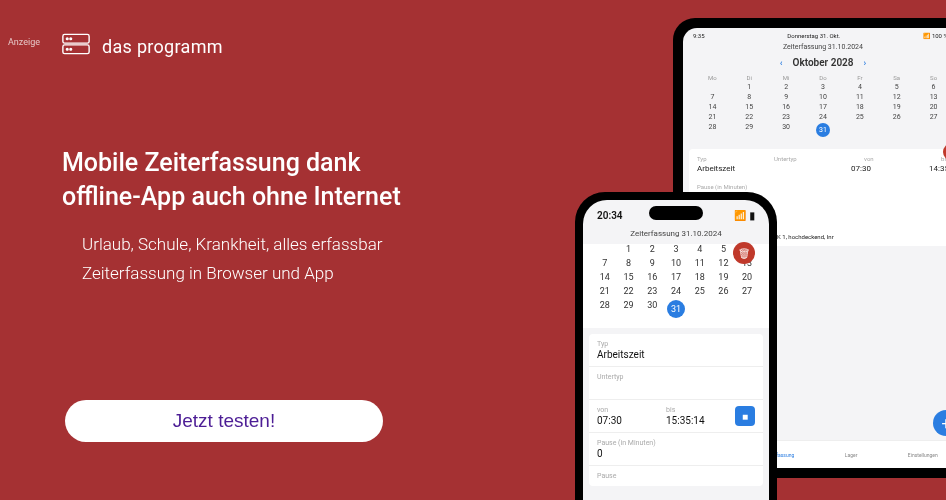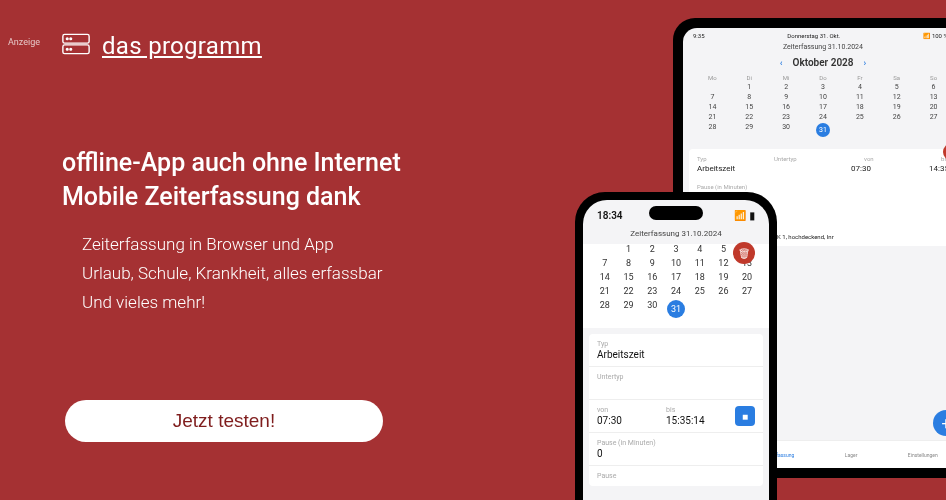--- a/index.html
+++ b/index.html
@@ -1,24 +1,24 @@
 <!DOCTYPE html>
 <html><head>
 <meta charset="utf-8">
 <style>
 * { margin: 0; padding: 0; box-sizing: border-box; }
 html, body { width: 946px; height: 500px; overflow: hidden; font-family: -apple-system, BlinkMacSystemFont, "Segoe UI", Roboto, sans-serif; }
 .ad-wrap { position: relative; width: 946px; height: 500px; background: #a53133; color: #fff; }
 .anzeige { position: absolute; top: 5px; left: 8px; font-size: 9px; color: #e6c7c7; margin-top: 32px; }
 .brand { position: absolute; top: 32px; left: 62px; display: flex; align-items: center; gap: 12px; }
 .brand svg { width: 28px; height: 24px; }
-.brand-text { font-size: 24px; font-weight: 400; letter-spacing: 0.3px; text-decoration: underline; }
+.brand-text { font-size: 18px; font-weight: 400; letter-spacing: 0.3px; }
 .headline { position: absolute; top: 146px; left: 62px; font-size: 25px; line-height: 1.35; font-weight: 500; }
 .features { position: absolute; top: 230px; left: 82px; font-size: 17px; line-height: 1.7; font-weight: 300; }
-.cta { position: absolute; top: 400px; left: 65px; width: 318px; height: 42px; background: #fff; color: #7f1d1d; border: none; border-radius: 21px; font-size: 19px; font-weight: 500; cursor: pointer; display: flex; align-items: center; justify-content: center; }
+.cta { position: absolute; top: 400px; left: 65px; width: 318px; height: 42px; background: #fff; color: #4c1d95; border: none; border-radius: 21px; font-size: 19px; font-weight: 500; cursor: pointer; display: flex; align-items: center; justify-content: center; }
 
 .tablet { position: absolute; top: 18px; left: 673px; width: 300px; height: 460px; background: #000; border-radius: 22px; padding: 10px; }
 .tablet-screen { width: 100%; height: 100%; background: #f4f4f6; border-radius: 14px; overflow: hidden; font-size: 7px; color: #333; }
 .tab-status { display:flex; justify-content:space-between; padding:4px 10px 2px; font-size:6px; color:#222; }
 .tab-h { text-align: center; font-size: 7px; padding: 2px 0 4px; color:#444; }
 .tab-month { text-align: center; font-weight: 600; font-size: 10px; padding: 2px 0 6px; display:flex; justify-content:center; align-items:center; gap:10px; }
 .tab-month .nav { color:#2a7de1; font-size:9px; }
 .tab-cal { display: grid; grid-template-columns: repeat(7, 1fr); gap:2px; padding: 0 12px 8px; text-align:center; font-size:7px; color:#444; }
 .tab-cal .wd { color:#999; font-size:6px; }
 .tab-cal .sel { background:#2a7de1; color:#fff; border-radius:50%; width:14px; height:14px; line-height:14px; margin:0 auto; }
@@ -63,28 +63,27 @@
         <circle cx="6" cy="6" r="1" fill="#fff"></circle>
         <circle cx="10" cy="6" r="1" fill="#fff"></circle>
         <circle cx="6" cy="18" r="1" fill="#fff"></circle>
         <circle cx="10" cy="18" r="1" fill="#fff"></circle>
       </svg>
     </span>
     <span class="brand-text">das programm</span>
   </div>
 
   <div class="headline">
+    <div>Mobile Zeiterfassung dank</div>
     <div>offline-App auch ohne Internet</div>
-    <div>Mobile Zeiterfassung dank</div>
   </div>
 
   <div class="features">
+    <div>Urlaub, Schule, Krankheit, alles erfassbar</div>
     <div>Zeiterfassung in Browser und App</div>
-    <div>Urlaub, Schule, Krankheit, alles erfassbar</div>
-    <div>Und vieles mehr!</div>
   </div>
 
   <button class="cta">Jetzt testen!</button>
 
   <div class="tablet">
     <div class="tablet-screen">
       <div class="tab-status">
         <span>9:35</span>
         <span>Donnerstag 31. Okt.</span>
         <span>📶 <span>100 %</span> ■</span>
@@ -174,21 +173,21 @@
         <span>Lager</span>
         <span>Einstellungen</span>
       </div>
     </div>
   </div>
 
   <div class="phone">
     <div class="phone-screen">
       <div class="ph-notch"></div>
       <div class="ph-status">
-        <span>18:34</span>
+        <span>20:34</span>
         <span>📶 ▮</span>
       </div>
       <div class="ph-h">Zeiterfassung 31.10.2024</div>
       <div class="ph-cal">
         <span></span>
           <span>1</span>
           <span>2</span>
           <span>3</span>
           <span>4</span>
           <span>5</span>

